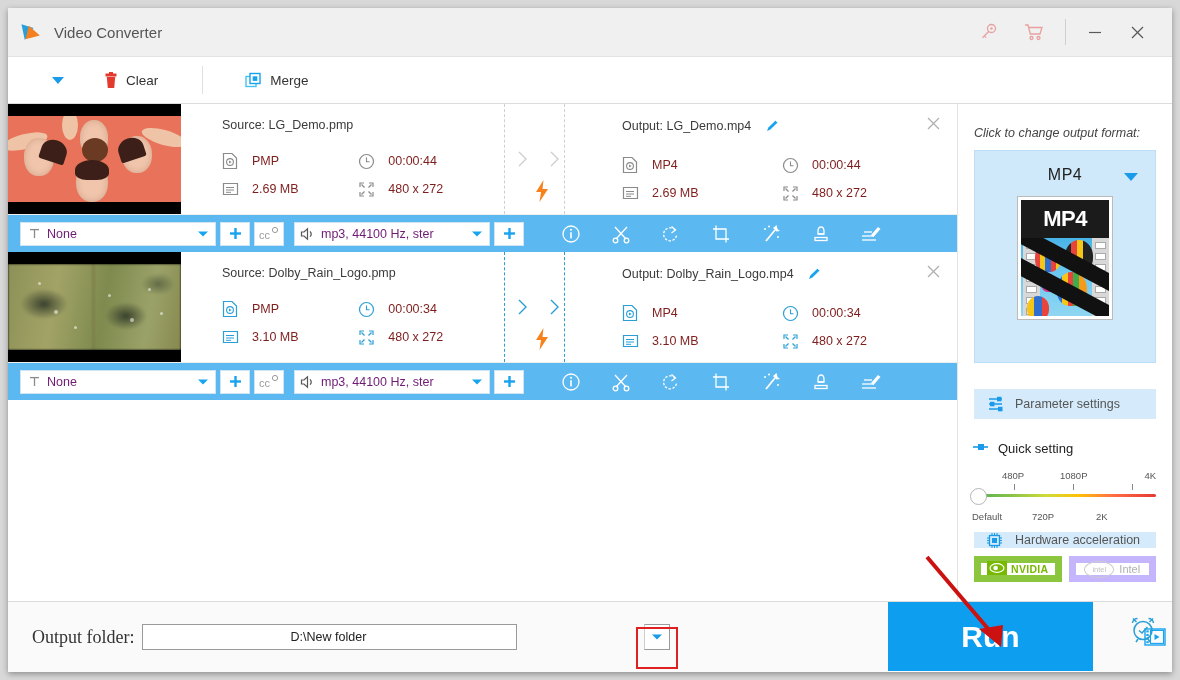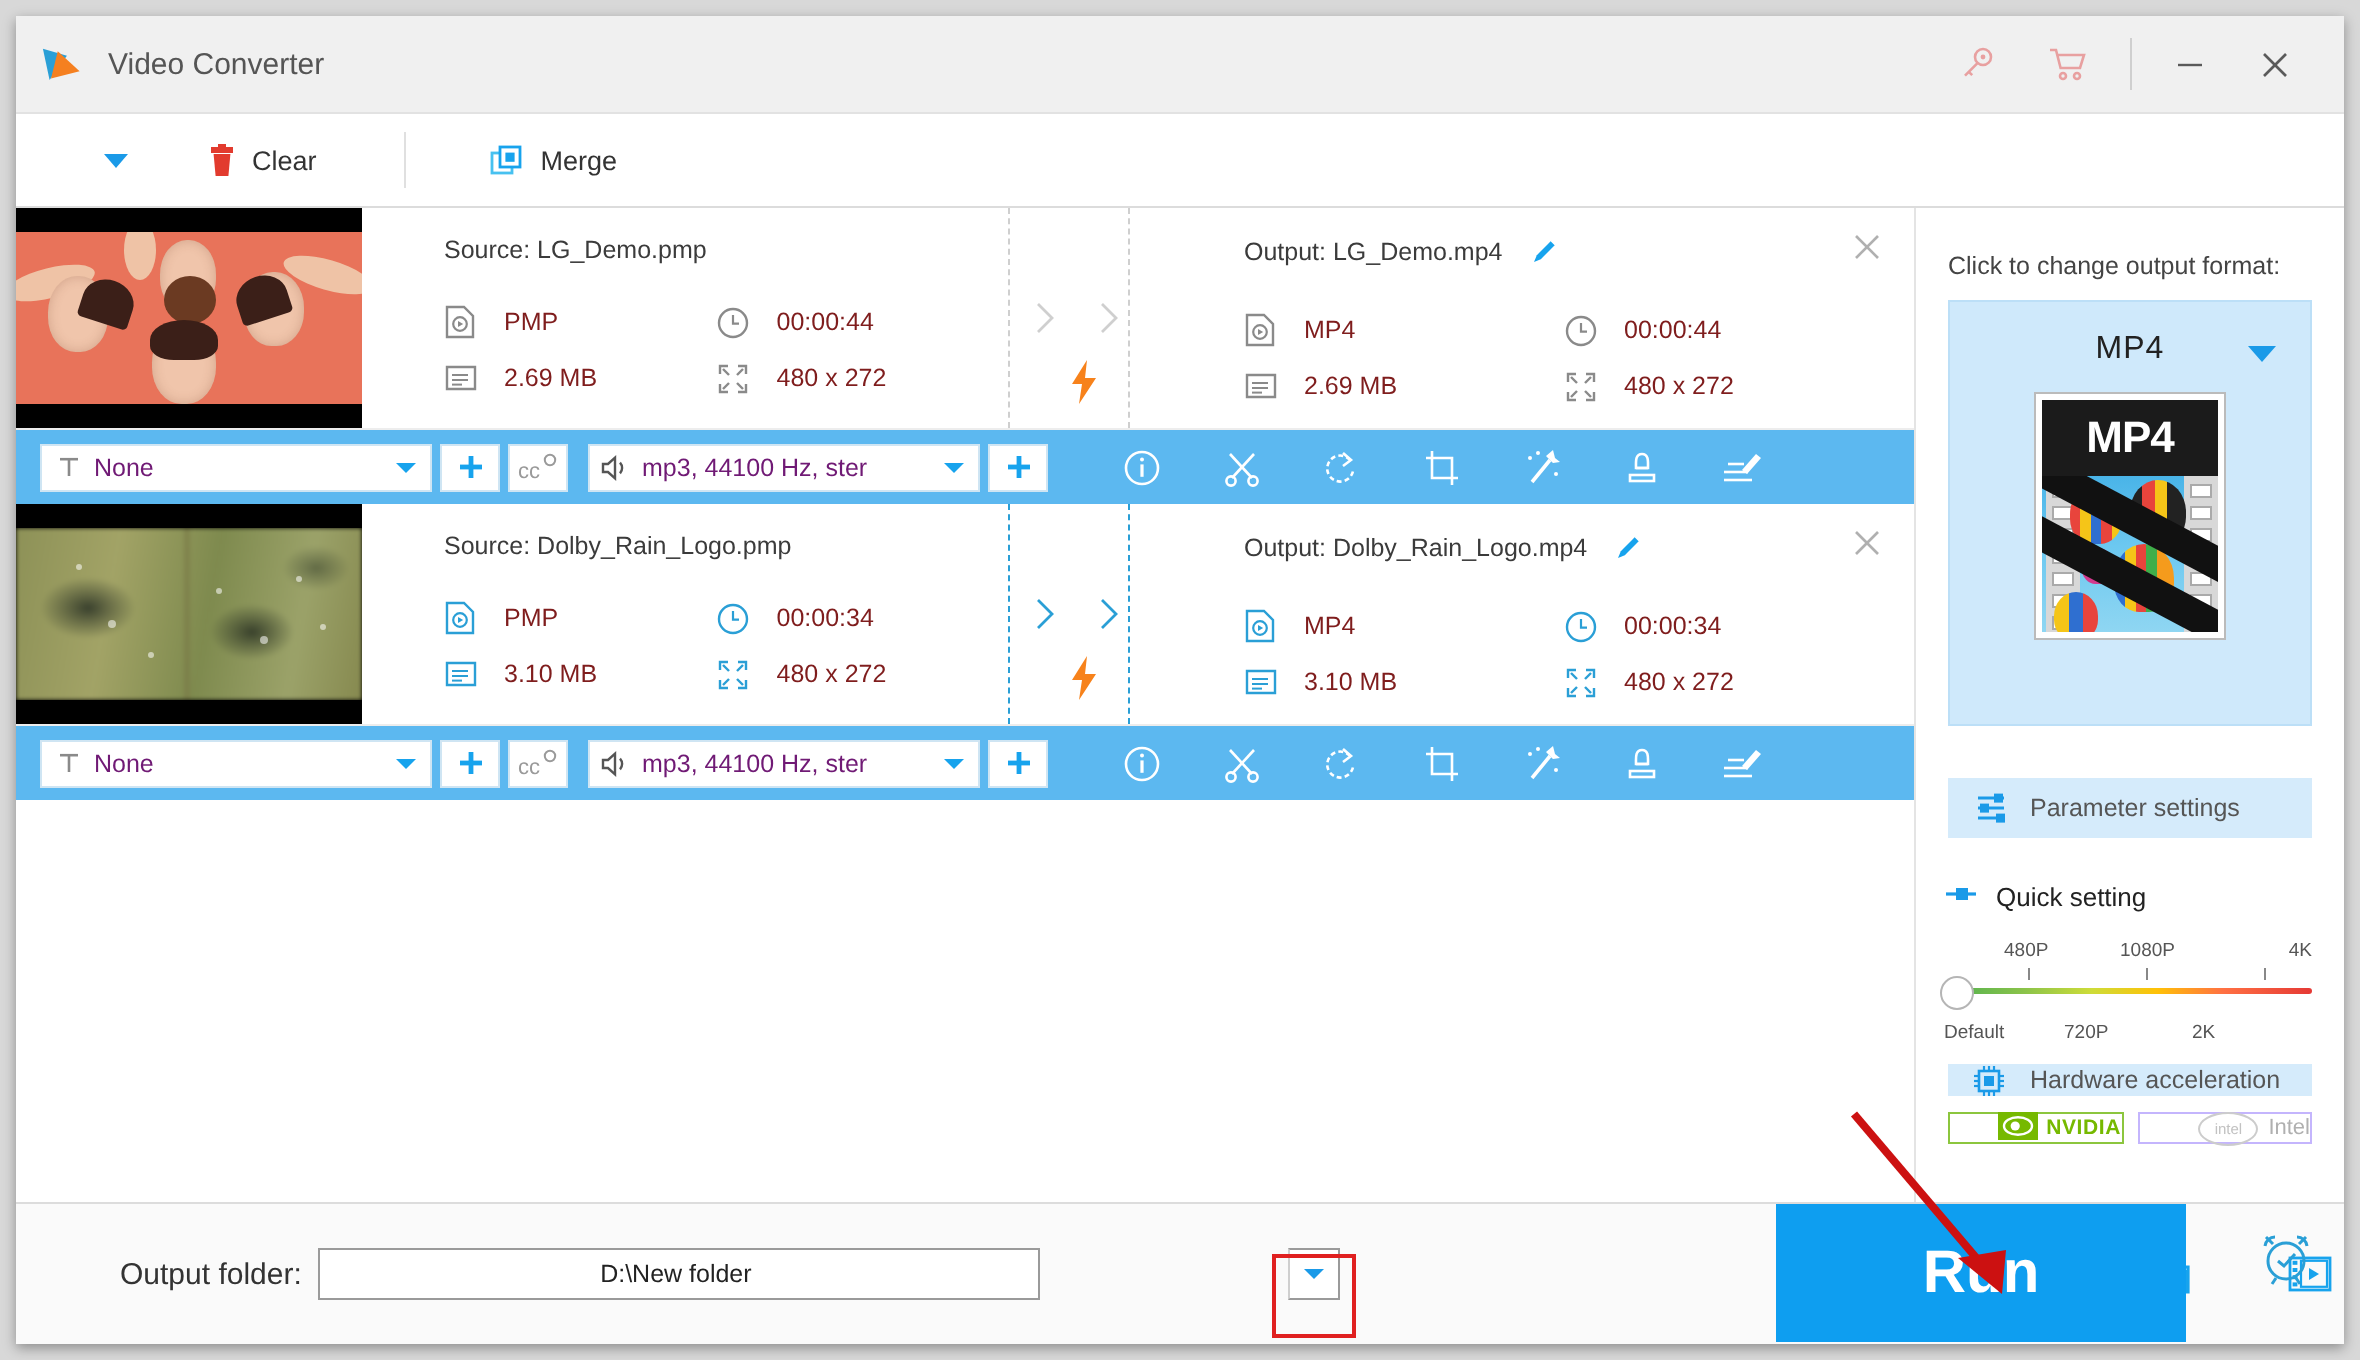--- a/index.html
+++ b/index.html
@@ -115,21 +115,21 @@
   .sel .txt{flex:1;font-size:12.5px;color:#701a75;white-space:nowrap;overflow:hidden;}
   .sel .dn{width:24px;display:flex;align-items:center;justify-content:center;flex:none;}
   .plusbtn{width:30px;height:24px;background:#fff;border:1px solid #cfe5f3;margin-left:4px;display:flex;align-items:center;justify-content:center;cursor:pointer;box-sizing:border-box;}
   .ccbtn{width:30px;height:24px;background:#fff;border:1px solid #cfe5f3;margin-left:4px;display:flex;align-items:center;justify-content:center;cursor:pointer;box-sizing:border-box;}
   .stripicons{display:flex;align-items:center;margin-left:22px;}
   .sicon{width:50px;height:37px;display:flex;align-items:center;justify-content:center;cursor:pointer;}
 
   
   .right{width:215px;flex:none;background:#fff;border-left:1px solid #e4e4e4;padding:0 0 0 0;box-sizing:border-box;
          display:flex;flex-direction:column;}
-  .rp-title{font-size:12.5px;color:#444;margin:22px 0 10px 16px;}
+  .rp-title{font-size:12.5px;color:#444;margin:22px 0 10px 16px;font-style:italic;}
   .fmtcard{margin:0 16px;background:#cfe9fb;border:1px solid #bcdff7;height:213px;box-sizing:border-box;position:relative;}
   .fmtname{text-align:center;font-size:16px;color:#222;padding-top:15px;letter-spacing:.5px;}
   .fmtcaret{position:absolute;right:17px;top:22px;width:0;height:0;
     border-left:7px solid transparent;border-right:7px solid transparent;border-top:8px solid #1a9ae8;cursor:pointer;}
   .fmtthumb{width:96px;height:124px;margin:12px auto 0;background:#fff;border:1px solid #bbb;box-sizing:border-box;padding:3px;}
   .fmtthumb .inner{width:100%;height:100%;position:relative;overflow:hidden;}
   .fmtthumb .blk{position:absolute;left:0;right:0;top:0;height:38px;background:#1b1b1b;
      display:flex;align-items:center;justify-content:center;}
   .fmtthumb .blk span{color:#fff;font-size:22px;font-weight:bold;letter-spacing:-.5px;}
   .fmtthumb .pic{position:absolute;left:0;right:0;top:38px;bottom:0;
@@ -151,33 +151,33 @@
   .tick-bot{position:absolute;bottom:0;font-size:9.5px;color:#555;}
   .tickmark{position:absolute;top:14px;width:1px;height:6px;background:#888;}
   .track{position:absolute;left:0;right:0;top:24px;height:3px;
      background:linear-gradient(90deg,#4caf50 0%,#8bc34a 22%,#cddc39 40%,#ffc107 58%,#ff7043 76%,#e53935 100%);border-radius:2px;}
   .knob{position:absolute;left:-2px;top:18px;width:15px;height:15px;border-radius:50%;background:#fff;border:1px solid #b5b5b5;cursor:pointer;}
 
   .hwaccel{margin:10px 16px 0;height:16px;background:#d5ebfb;display:flex;align-items:center;cursor:pointer;}
   .hwaccel .lbl{font-size:12.5px;color:#555;margin-left:12px;}
   .hwaccel .ic{margin-left:12px;display:flex;}
   .gpurow{margin:8px 16px 0;display:flex;gap:7px;}
-  .gpu{height:16px;flex:1;border:1px solid #c4b5fd;display:flex;align-items:center;justify-content:flex-end;box-sizing:border-box;cursor:pointer;}
+  .gpu{height:26px;flex:1;border:7px solid #c4b5fd;display:flex;align-items:center;justify-content:center;box-sizing:border-box;cursor:pointer;}
   .gpu.nv{border-color:#8cc63e;}
   .gpu .nvtxt{font-size:10.5px;color:#76b900;font-weight:bold;margin-left:4px;letter-spacing:.3px;}
   .gpu .intxt{font-size:11px;color:#b0b0b0;margin-left:5px;}
   .intellogo{width:28px;height:15px;border:1px solid #cccccc;border-radius:50%;display:flex;align-items:center;justify-content:center;}
   .intellogo span{font-size:7.5px;color:#c2c2c2;}
 
   
   .bottom{
     height:70px;min-height:70px;background:#fafafa;border-top:1px solid #dcdcdc;
     display:flex;align-items:center;position:relative;
   }
-  .oflabel{margin-left:52px;font-size:15px;color:#333;white-space:nowrap;}
+  .oflabel{margin-left:24px;font-size:18px;color:#333;white-space:nowrap;font-family:Liberation Serif, serif;}
   .ofinput{margin-left:8px;width:495px;height:26px;background:#fff;border:1px solid #9a9a9a;
      display:flex;align-items:center;box-sizing:border-box;overflow:hidden;cursor:text;justify-content:center;}
   .ofinput .val{font-size:12.5px;color:#222;margin-left:-3px;white-space:nowrap;}
   .ofdrop{position:absolute;left:636px;width:26px;height:26px;background:#fff;border:1px solid #9a9a9a;border-left:1px solid #cfcfcf;
      display:flex;align-items:center;justify-content:center;box-sizing:border-box;cursor:pointer;}
   .redbox{position:absolute;left:628px;top:619px;width:42px;height:42px;border:2px solid #e02020;box-sizing:border-box;}
   .bico{width:46px;height:46px;display:flex;align-items:center;justify-content:center;cursor:pointer;}
   .folderico{margin-left:22px;}
   .filmico{margin-left:40px;}
   .runbtn{position:absolute;left:880px;top:0;width:205px;height:69px;background:#0e9ef0;

